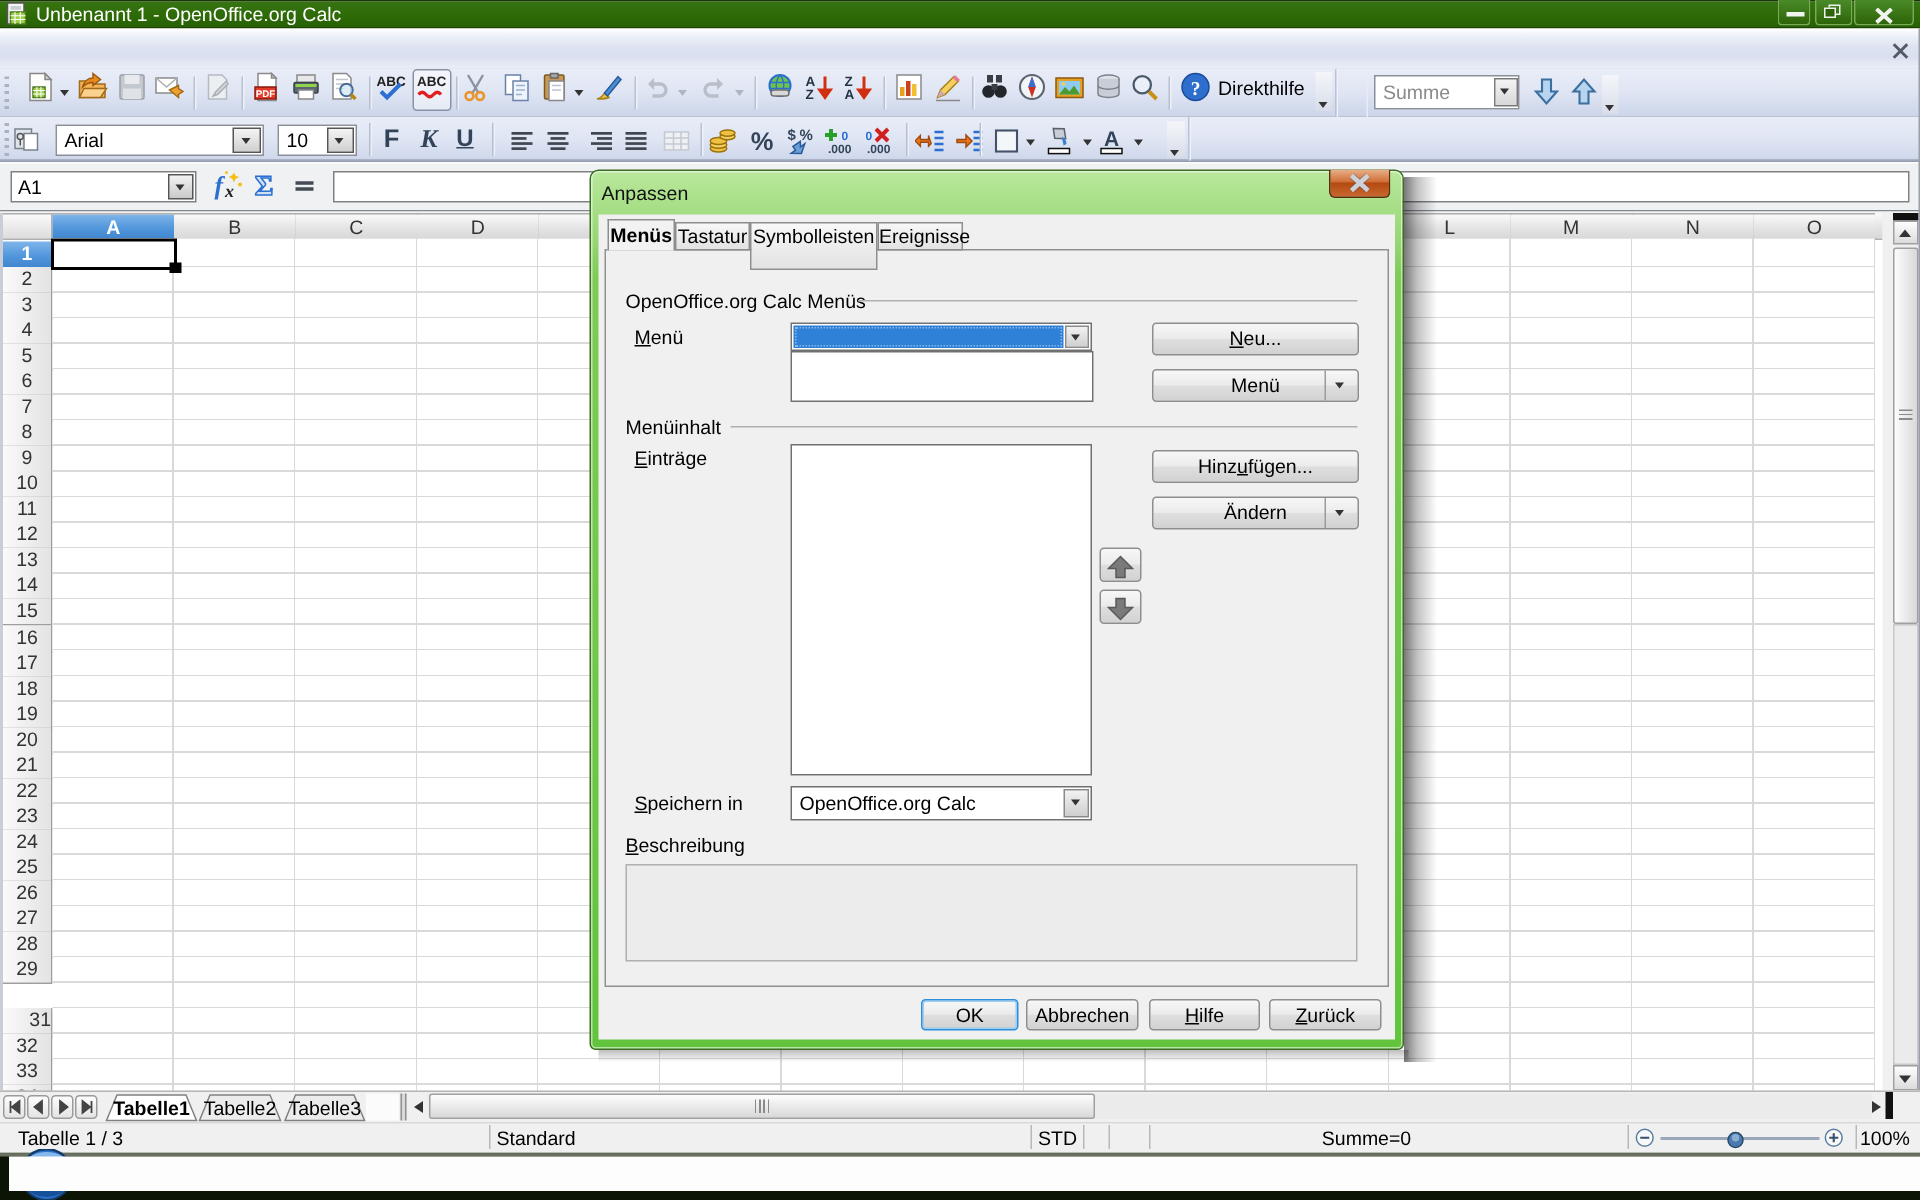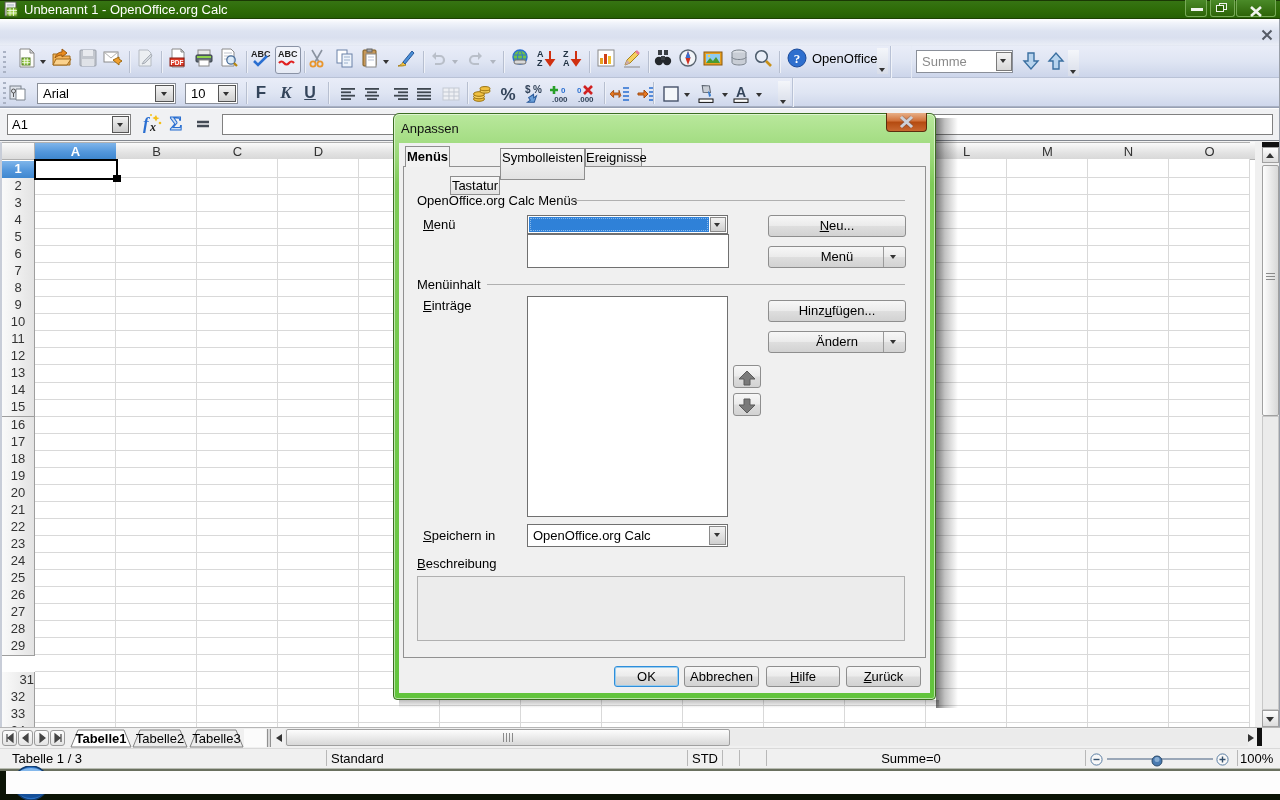--- a/index.html
+++ b/index.html
@@ -173,21 +173,21 @@
     </svg></div>
 <div style="position:absolute;left:753px;top:48px;width:20px;height:20px;"><svg width="20" height="20" viewBox="0 0 20 20">
       <circle cx="8.5" cy="8.5" r="5.8" fill="#eef4fa" fill-opacity="0.6" stroke="#4a5a6a" stroke-width="1.5"></circle>
       <path d="M13 13l5 5" stroke="#c89018" stroke-width="2.6"></path>
     </svg></div>
 <div style="position:absolute;left:779px;top:51px;width:1px;height:22px;background:#b7bfd0;box-shadow:1px 0 0 #eef1f8;"></div>
 <div style="position:absolute;left:787px;top:48px;width:20px;height:20px;"><svg width="20" height="20" viewBox="0 0 20 20">
       <circle cx="10" cy="10" r="9" fill="#2e6fce" stroke="#1a4a9a"></circle>
       <text x="10" y="15" font-family="Liberation Serif" font-size="13" font-weight="bold" fill="#fff" text-anchor="middle">?</text>
     </svg></div>
-<div style="position:absolute;left:812px;top:51px;width:90px;height:15px;font-size:13px;color:#000;line-height:15px;">OpenOffice</div>
+<div style="position:absolute;left:812px;top:51px;width:90px;height:15px;font-size:13px;color:#000;line-height:15px;">Direkthilfe</div>
 <div style="position:absolute;left:877px;top:48px;width:11px;height:26px;background:linear-gradient(#f4f6fa,#d8dde9);"></div>
 <div style="position:absolute;left:879px;top:68px;width:0px;height:0px;border-left:3.5px solid transparent;border-right:3.5px solid transparent;border-top:4px solid #333;"></div>
 <div style="position:absolute;left:890px;top:46px;width:1px;height:32px;background:#b9c2d6;box-shadow:1px 0 0 #f0f3f9;"></div>
 <div style="position:absolute;left:911px;top:46px;width:1px;height:32px;background:#e6ebf5;"></div>
 <div style="position:absolute;left:916px;top:50px;width:97px;height:23px;background:#fff;border:1px solid #8a8f99;"></div>
 <div style="position:absolute;left:922px;top:54px;width:70px;height:15px;color:#8a8a8a;font-size:13px;line-height:15px;">Summe</div>
 <div style="position:absolute;left:996px;top:52px;width:16px;height:19px;background:linear-gradient(#f4f4f4,#d8d8d8);border:1px solid #7a7a7a;"></div>
 <div style="position:absolute;left:1000px;top:59px;width:0px;height:0px;border-left:3.5px solid transparent;border-right:3.5px solid transparent;border-top:4px solid #333;"></div>
 <div style="position:absolute;left:1021px;top:51px;width:16px;height:18px;"><svg width="20" height="20" viewBox="0 0 20 20">
       <path d="M7 2h6v8h4l-7 8-7-8h4z" fill="#b8d4ee" stroke="#3a6fa0" stroke-width="1.4"></path>
@@ -462,21 +462,21 @@
 <div style="position:absolute;left:936px;top:118px;width:22px;height:590px;background:linear-gradient(to right,rgba(10,10,10,0.55),rgba(10,10,10,0.25) 40%,rgba(10,10,10,0));"></div>
 <div style="position:absolute;left:399px;top:700px;width:540px;height:8px;background:linear-gradient(rgba(20,20,20,0.28),rgba(20,20,20,0));"></div>
 <div style="position:absolute;left:393px;top:113px;width:543px;height:587px;background:linear-gradient(#b9e89c,#96d673 8%,#7ecb57 12%,#62c43c);border:1px solid #3c6e22;border-radius:6px 6px 4px 4px;box-shadow:inset 0 0 0 1px rgba(255,255,255,0.55);"></div>
 <div style="position:absolute;left:401px;top:121px;width:120px;height:16px;font-size:13px;color:#111;line-height:16px;">Anpassen</div>
 <div style="position:absolute;left:886px;top:113px;width:41px;height:19px;background:linear-gradient(#e8b088,#d07038 45%,#b44a10 50%,#c86830);border:1px solid #5c2d0d;border-top:none;border-radius:0 0 4px 4px;"><svg width="39" height="18" viewBox="0 0 39 18">
       <path d="M14 4l11 10M25 4L14 14" stroke="#fff" stroke-width="3"></path>
       <path d="M14 4l11 10M25 4L14 14" stroke="#3a4a6a" stroke-width="4.5" opacity="0.25"></path>
     </svg></div>
 <div style="position:absolute;left:399px;top:143px;width:531px;height:550px;background:#f0f0f0;"></div>
 <div style="position:absolute;left:403px;top:166px;width:523px;height:492px;background:#f0f0f0;border:1px solid #919191;"></div>
-<div style="position:absolute;left:450px;top:148px;width:50px;height:19px;background:linear-gradient(#f8f8f8,#e2e2e2);border:1px solid #8e8e8e;font-size:13px;text-align:center;line-height:18px;margin-top:28px;">Tastatur</div>
+<div style="position:absolute;left:450px;top:148px;width:50px;height:19px;background:linear-gradient(#f8f8f8,#e2e2e2);border:1px solid #8e8e8e;font-size:13px;text-align:center;line-height:18px;">Tastatur</div>
 <div style="position:absolute;left:500px;top:148px;width:85px;height:32px;background:linear-gradient(#f8f8f8,#e2e2e2);border:1px solid #8e8e8e;font-size:13px;text-align:center;line-height:18px;">Symbolleisten</div>
 <div style="position:absolute;left:585px;top:148px;width:57px;height:19px;background:linear-gradient(#f8f8f8,#e2e2e2);border:1px solid #8e8e8e;font-size:13px;text-align:center;line-height:18px;">Ereignisse</div>
 <div style="position:absolute;left:405px;top:146px;width:45px;height:21px;background:#f2f2f2;border:1px solid #8e8e8e;border-bottom:none;font-size:13px;font-weight:bold;text-align:center;line-height:20px;">Menüs</div>
 <div style="position:absolute;left:417px;top:194px;width:200px;height:13px;font-size:13px;line-height:13px;white-space:nowrap;">OpenOffice.org Calc Menüs</div>
 <div style="position:absolute;left:572px;top:200px;width:333px;height:1px;background:#b0b0b0;"></div>
 <div style="position:absolute;left:423px;top:218px;width:60px;height:13px;font-size:13px;line-height:13px;"><u>M</u>enü</div>
 <div style="position:absolute;left:527px;top:215px;width:201px;height:19px;background:#fff;border:1px solid #707070;"></div>
 <div style="position:absolute;left:529px;top:217px;width:180px;height:15px;background:#2f81d8;outline:1px dotted #88b8e8;outline-offset:-2px;"></div>
 <div style="position:absolute;left:710px;top:217px;width:16px;height:15px;background:linear-gradient(#f2f2f2,#cfcfcf);border:1px solid #8a8a8a;"></div>
 <div style="position:absolute;left:714px;top:223px;width:0px;height:0px;border-left:3.5px solid transparent;border-right:3.5px solid transparent;border-top:4px solid #333;"></div>

